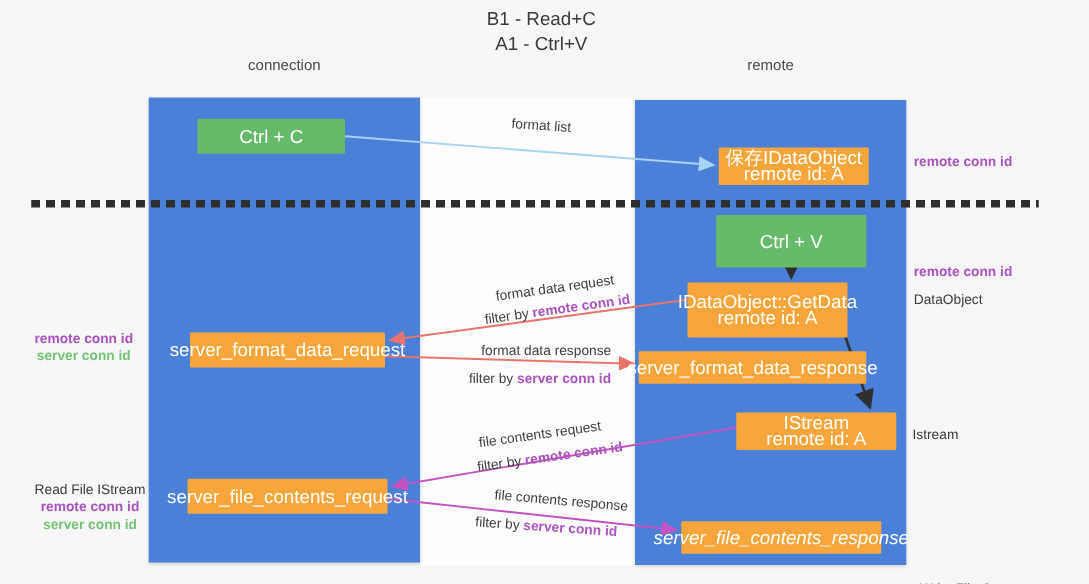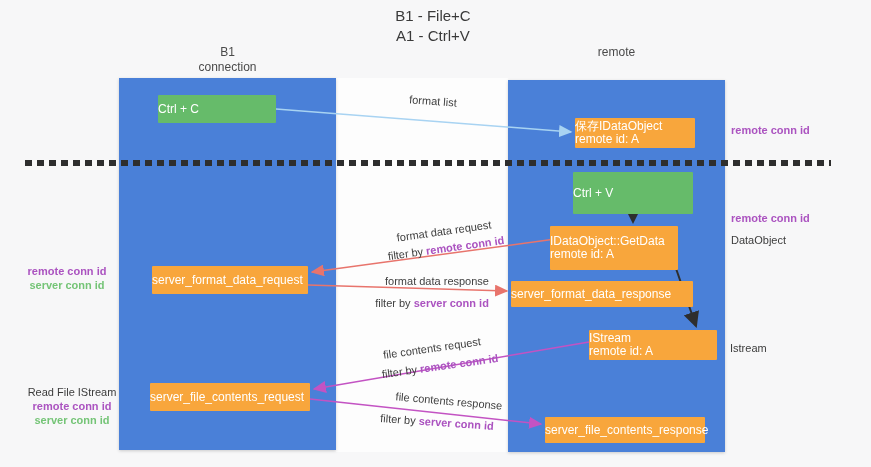--- a/index.html
+++ b/index.html
@@ -22,34 +22,34 @@
   .col{background:var(--column);box-shadow:0 1px 3px rgba(0,0,0,.18);}
   .col.b1{left:119px;top:78px;width:217px;height:372px;}
   .col.a1{left:508px;top:80px;width:217px;height:372px;}
   
   .dashline{
     left:25px;top:160px;width:806px;height:6px;
     background:repeating-linear-gradient(90deg,#2e2e2e 0 7px,transparent 7px 12px);
   }
   
   .node{
-    display:flex;align-items:flex-start;justify-content:center;flex-direction:column;
-    color:#fff;font-size:12px;line-height:13px;text-align:center;border-radius:1px;
+    display:flex;align-items:center;justify-content:center;flex-direction:column;
+    color:#fff;font-size:15px;line-height:13px;text-align:center;border-radius:1px;
   }
   .node.green{background:var(--green_box);}
   .node.orange{background:var(--orange_box);}
   .n-ctrlc{left:158px;top:95px;width:118px;height:28px;}
   .n-save{left:575px;top:118px;width:120px;height:30px;}
   .n-ctrlv{left:573px;top:172px;width:120px;height:42px;}
   .n-getdata{left:550px;top:226px;width:128px;height:44px;}
   .n-fmtreq{left:152px;top:266px;width:156px;height:28px;}
   .n-fmtresp{left:511px;top:281px;width:182px;height:26px;}
   .n-istream{left:589px;top:330px;width:128px;height:30px;}
   .n-filereq{left:150px;top:383px;width:160px;height:28px;}
-  .n-fileresp{left:545px;top:417px;width:160px;height:26px;}
+  .n-fileresp{left:545px;top:417px;width:160px;height:26px;font-style:italic;}
   
   .side{font-size:11px;line-height:14px;white-space:nowrap;}
   .purple{color:var(--purple_text);font-weight:bold;}
   .greent{color:var(--green_text);font-weight:bold;}
   .plain{color:#3c3c3c;}
   .r-remote1{left:731px;top:123px;}
   .r-remote2{left:731px;top:211px;}
   .r-dataobject{left:731px;top:233px;}
   .r-istream{left:730px;top:341px;}
   .r-writefile{left:736px;top:424px;margin-top:40px;}
@@ -74,26 +74,25 @@
   .ln-magenta{stroke:var(--magenta_arrow);stroke-width:1.5;}
   .mk-blue{fill:var(--blue_arrow);}
   .mk-black{fill:var(--black_arrow);}
   .mk-salmon{fill:var(--salmon_arrow);}
   .mk-magenta{fill:var(--magenta_arrow);}
 </style>
 </head>
 <body>
 
 <div class="abs title">
-  <div>B1 - File+C</div>
+  <div>B1 - Read+C</div>
   <div>A1 - Ctrl+V</div>
 </div>
 
 <div class="abs col-header b1">
-  <div>B1</div>
   <div>connection</div>
 </div>
 <div class="abs col-header a1">
   <div>remote</div>
 </div>
 
 <div class="abs mid-strip"></div>
 <div class="abs col b1"></div>
 <div class="abs col a1"></div>
 

